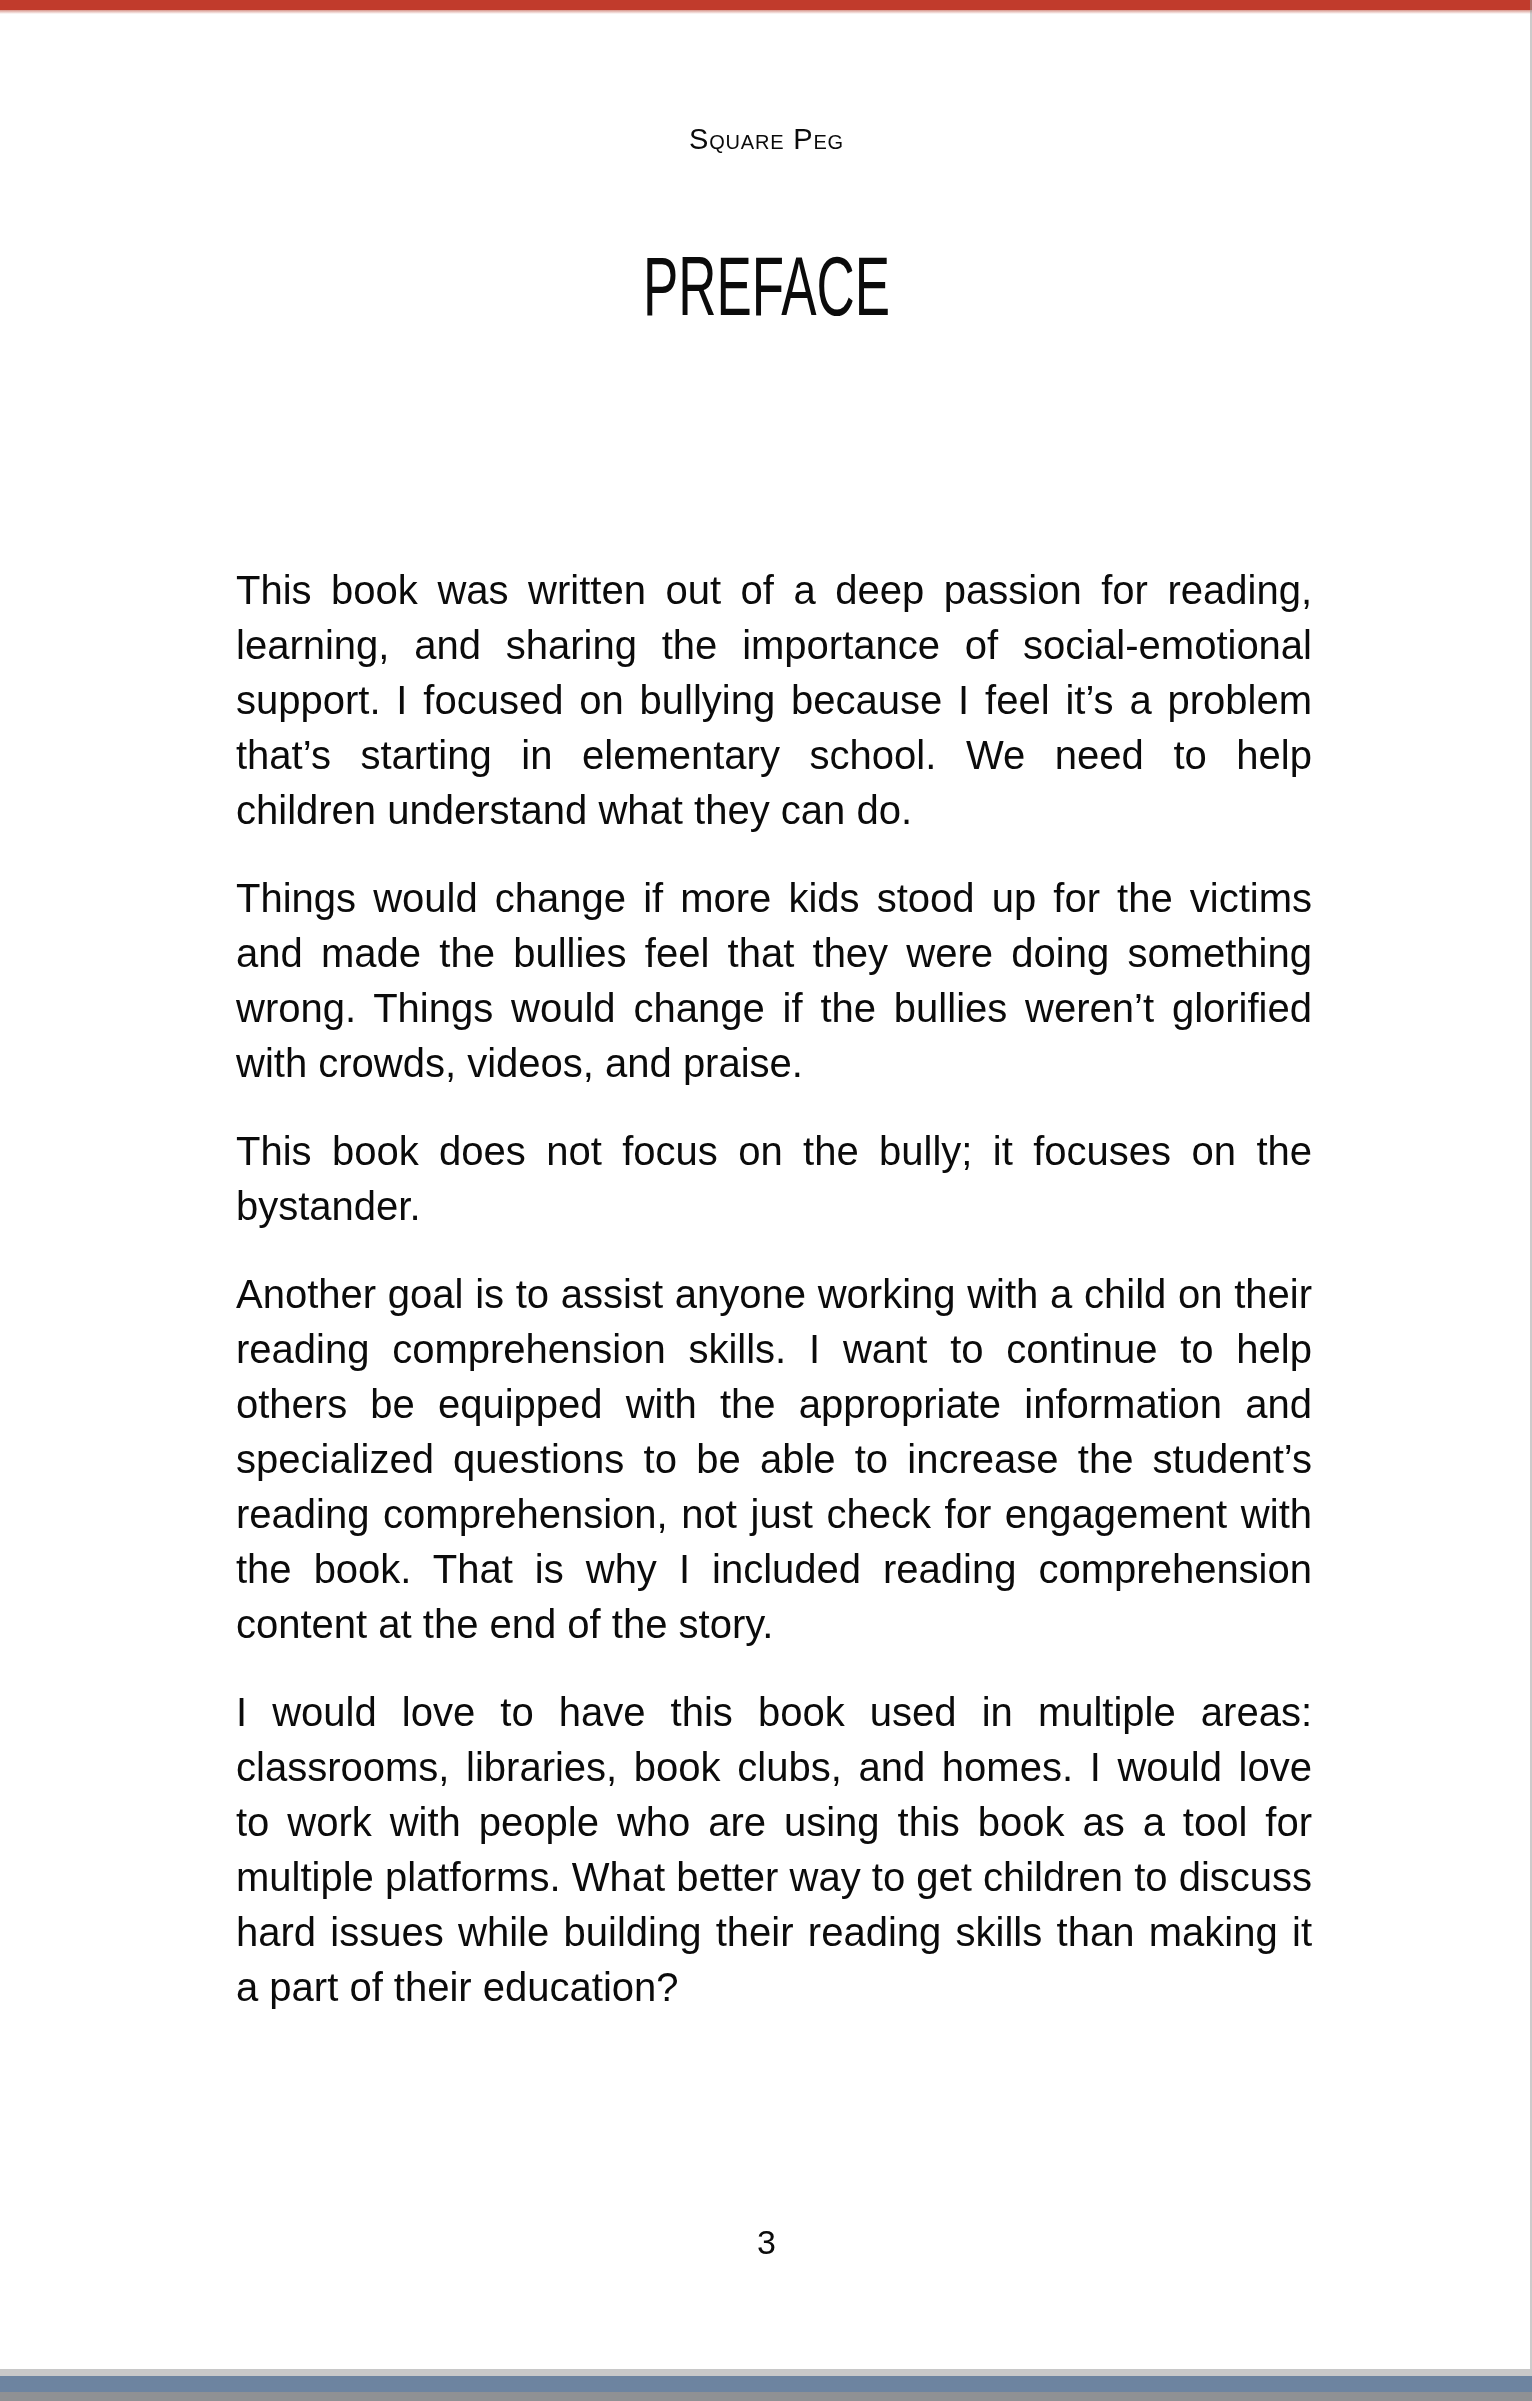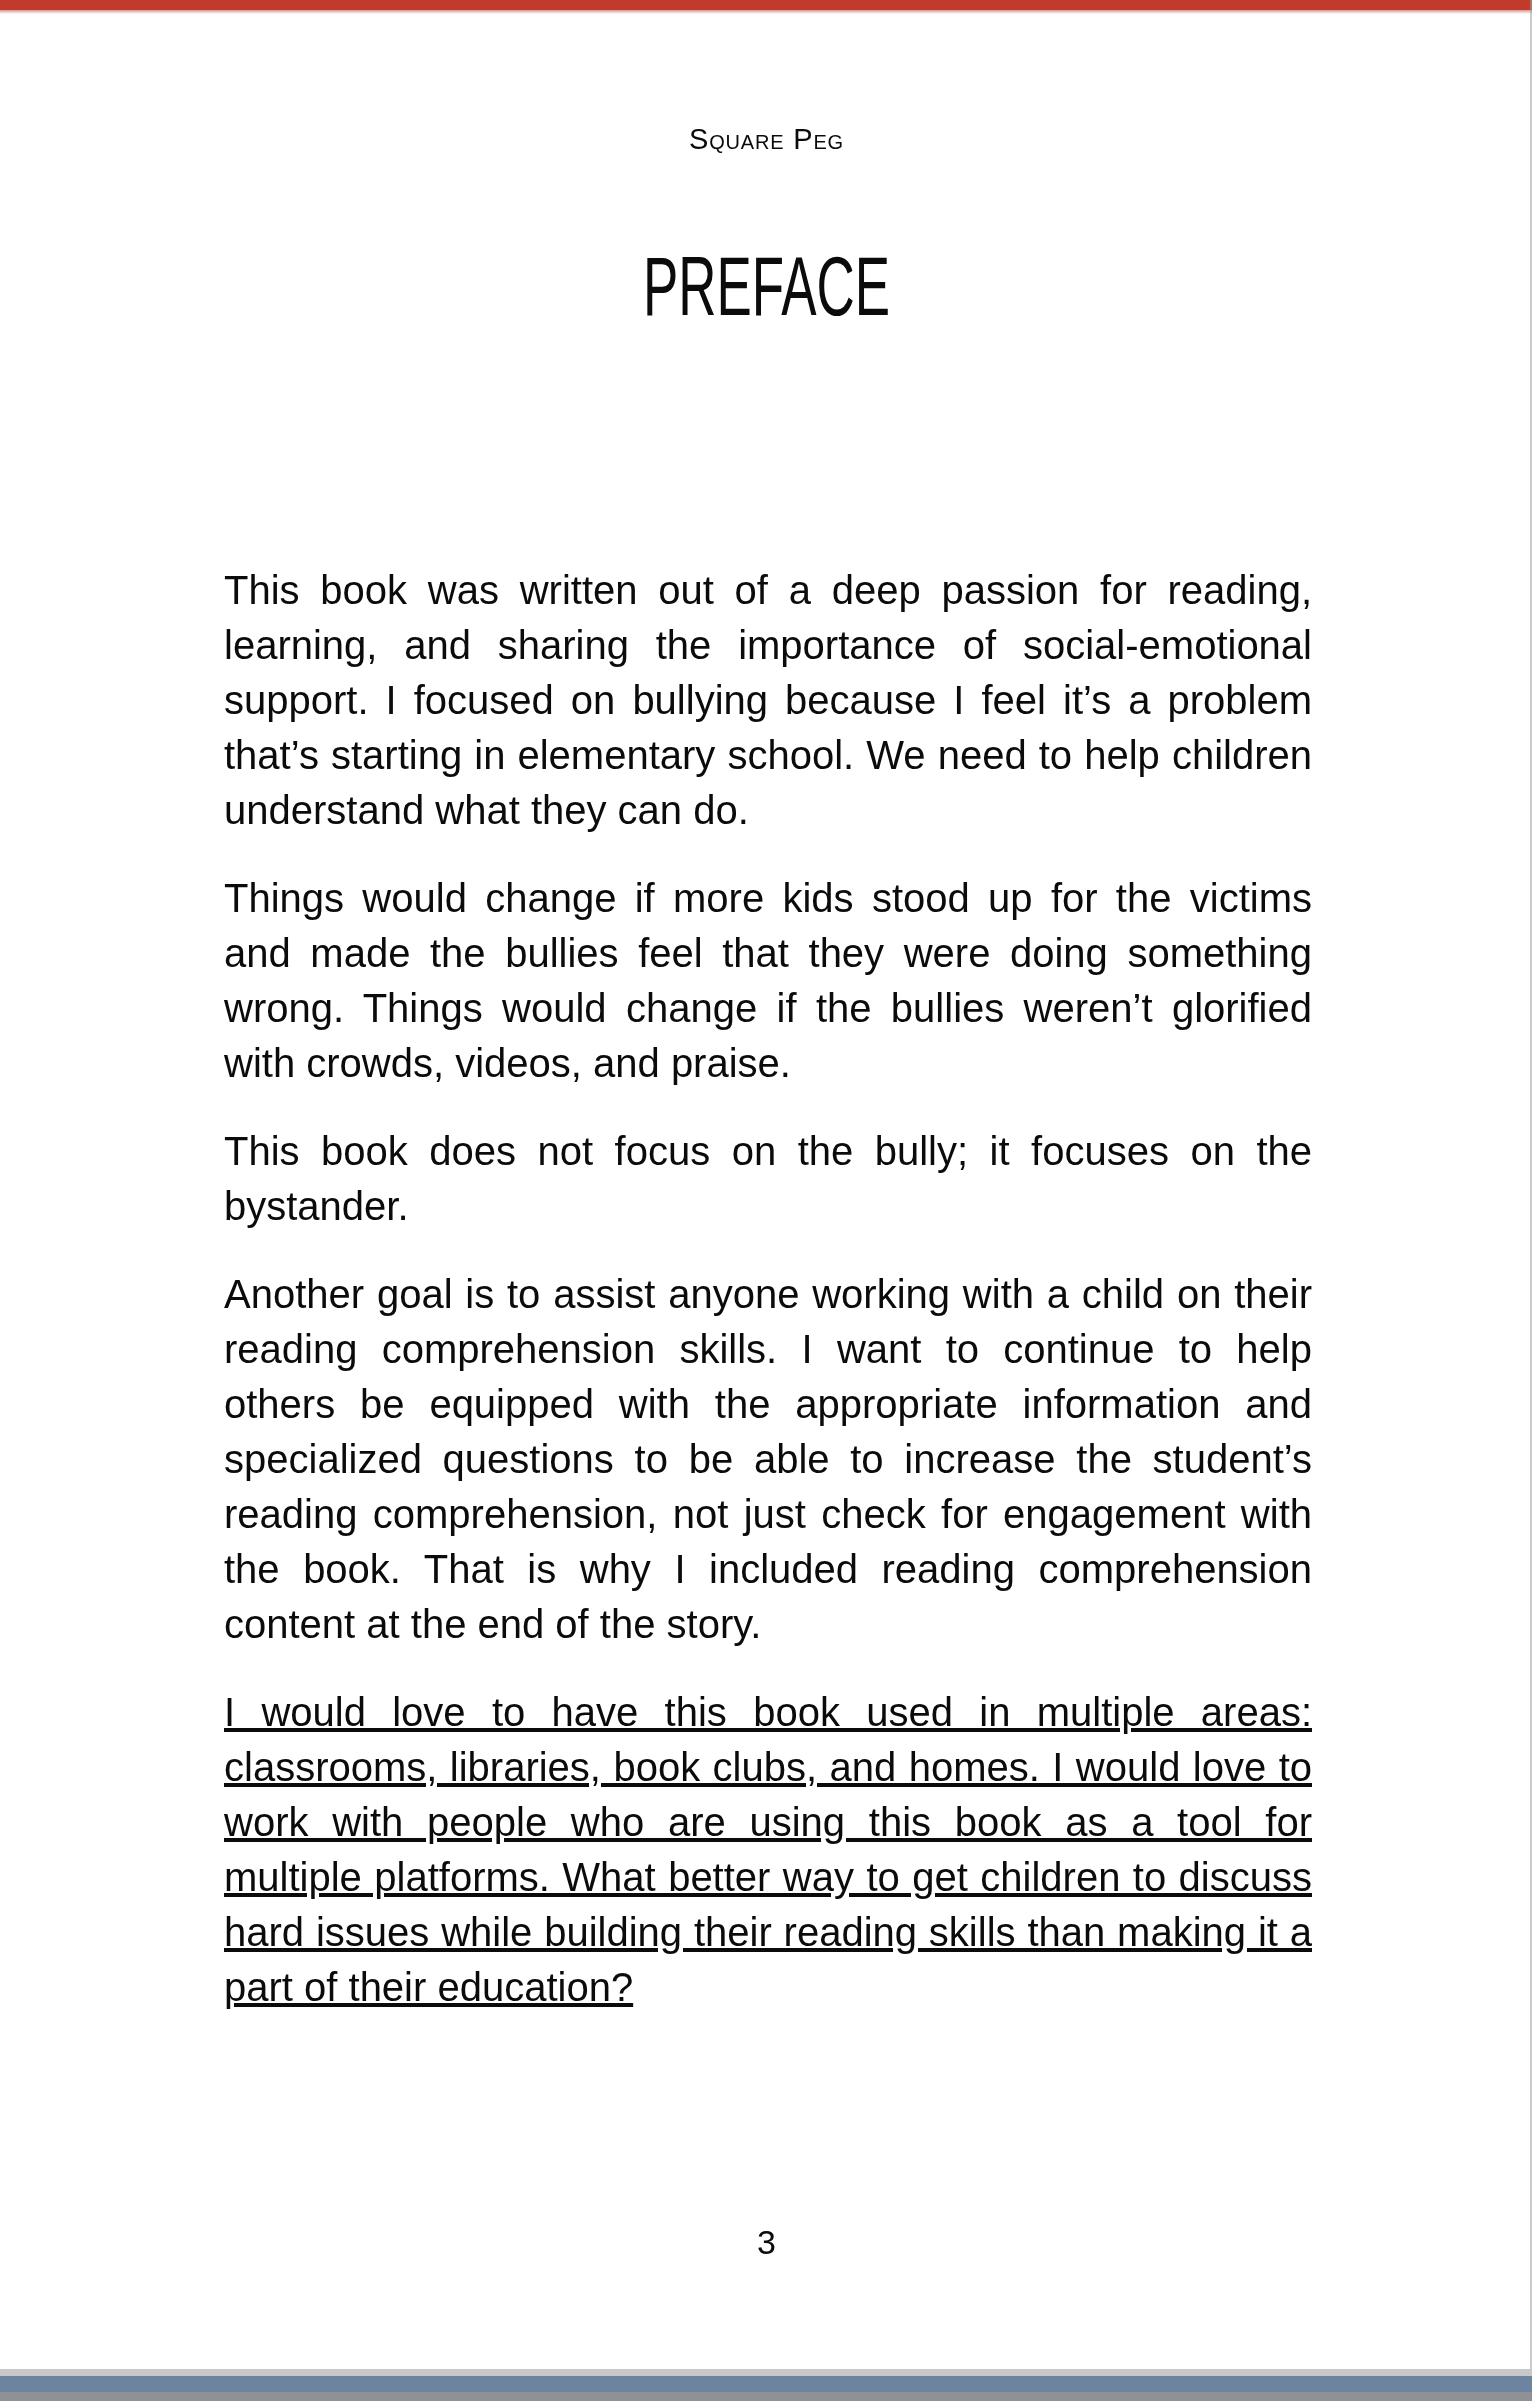--- a/index.html
+++ b/index.html
@@ -72,23 +72,23 @@
     left: 220px;
     top: 563px;
     width: 1092px;
     font-size: 40px;
     line-height: 55px;
     color: var(--text-color, #0b0b0b);
     text-align: justify;
     text-justify: inter-word;
   }
   .body-text p {
-    margin: 0 0 33px 4px;
+    margin: 0 0 33px 16px;
   }
-  .body-text p:last-child { margin-bottom: 0; text-decoration: underline; }
+  .body-text p:last-child { margin-bottom: 0; }
   .page-number {
     position: absolute;
     top: 2225px; left: 0; right: 0;
     text-align: center;
     font-size: 34px;
     line-height: 1;
     color: var(--text-color, #0b0b0b);
   }
   
   .bottom-light {

